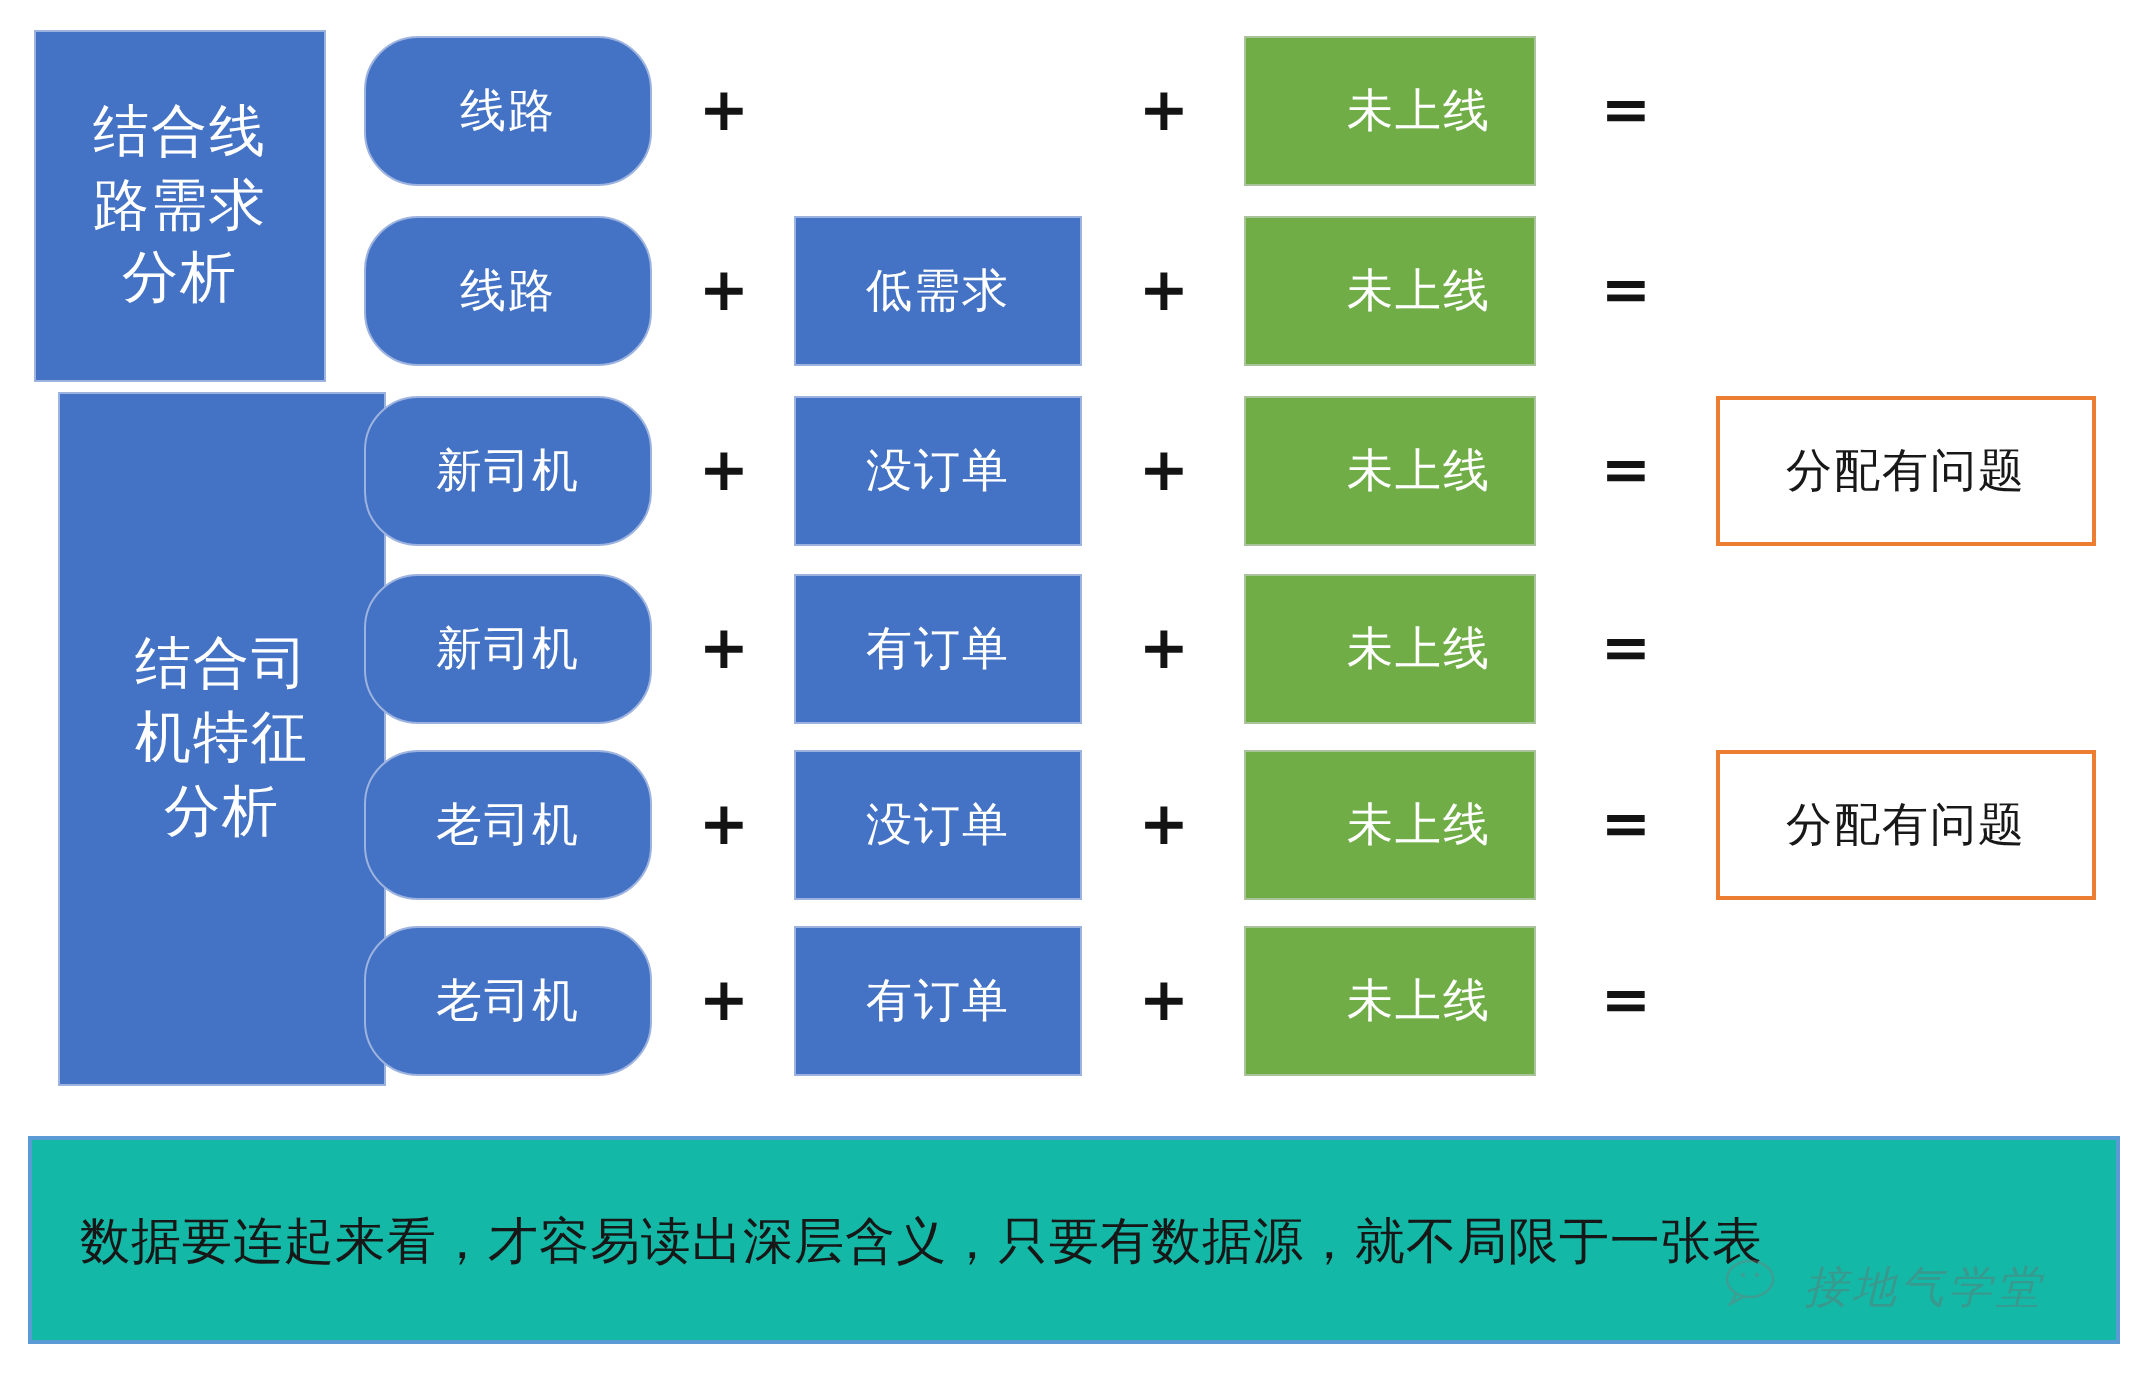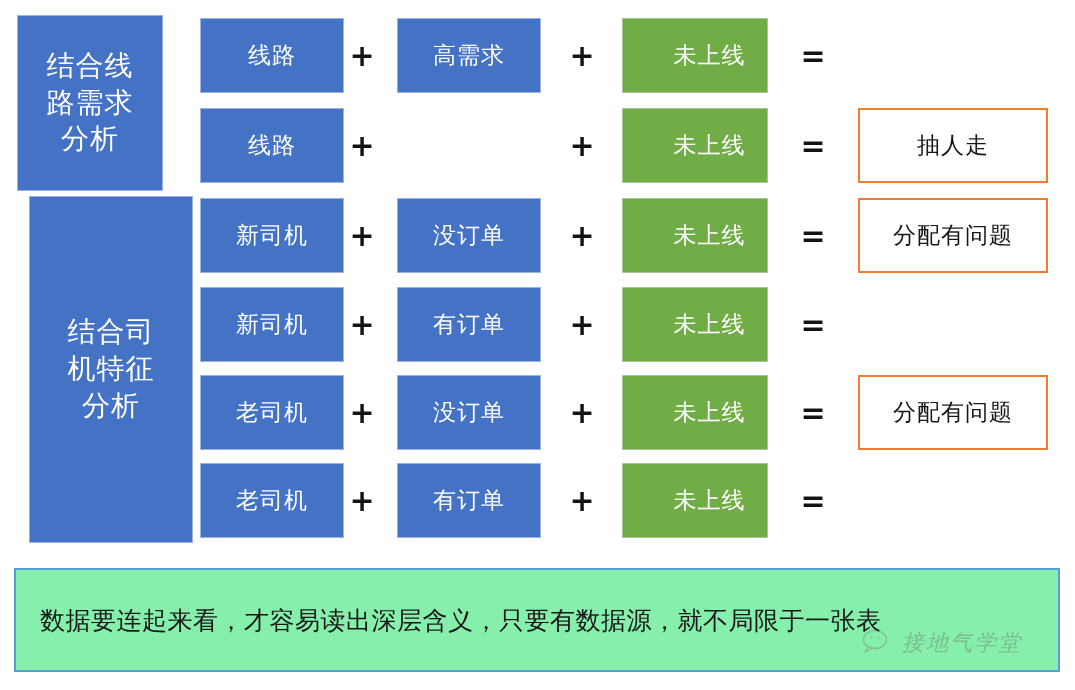--- a/index.html
+++ b/index.html
@@ -74,21 +74,21 @@
     color: #ffffff;
     padding-left: 29px;
   }
   .cell.result {
     background: #ffffff;
     border: 2px solid #ED7D31;
     color: #181818;
   }
 
   
-  .col-a   { left: 200px; width: 144px; }
+  .col-a   { left: 182px; width: 144px; border-radius: 27px; }
   .col-b   { left: 397px; width: 144px; }
   .col-c   { left: 622px; width: 146px; }
   .col-res { left: 858px; width: 190px; }
 
   .op {
     position: absolute;
     top: 0;
     height: 75px;
     display: flex;
     align-items: center;
@@ -103,21 +103,21 @@
   .op-eq    { left: 778px; width: 70px; }
 
   
   .note {
     position: absolute;
     left: 14px;
     top: 568px;
     width: 1046px;
     height: 104px;
     box-sizing: border-box;
-    background: #86efac;
+    background: #14b8a6;
     border: 2px solid #5B9BD5;
     display: flex;
     align-items: center;
   }
   .note-text {
     padding-left: 24px;
     font-size: 25px;
     color: #171717;
     letter-spacing: 0.5px;
     white-space: nowrap;
@@ -151,33 +151,32 @@
   <div class="group-box g1">结合线
 路需求
 分析</div>
   <div class="group-box g2">结合司
 机特征
 分析</div>
 
   <div class="row" style="top:18px;">
     <div class="cell blue col-a">线路</div>
     <div class="op op-plus1">+</div>
-    <div class="cell blue col-b">高需求</div>
     <div class="op op-plus2">+</div>
     <div class="cell green col-c">未上线</div>
     <div class="op op-eq">=</div>
   </div>
 
   <div class="row" style="top:108px;">
     <div class="cell blue col-a">线路</div>
     <div class="op op-plus1">+</div>
-    <div class="op op-plus2">+</div>
-    <div class="cell green col-c">未上线</div>
-    <div class="op op-eq">=</div>
-    <div class="cell result col-res">抽人走</div>
+    <div class="cell blue col-b">低需求</div>
+    <div class="op op-plus2">+</div>
+    <div class="cell green col-c">未上线</div>
+    <div class="op op-eq">=</div>
   </div>
 
   <div class="row" style="top:198px;">
     <div class="cell blue col-a">新司机</div>
     <div class="op op-plus1">+</div>
     <div class="cell blue col-b">没订单</div>
     <div class="op op-plus2">+</div>
     <div class="cell green col-c">未上线</div>
     <div class="op op-eq">=</div>
     <div class="cell result col-res">分配有问题</div>

